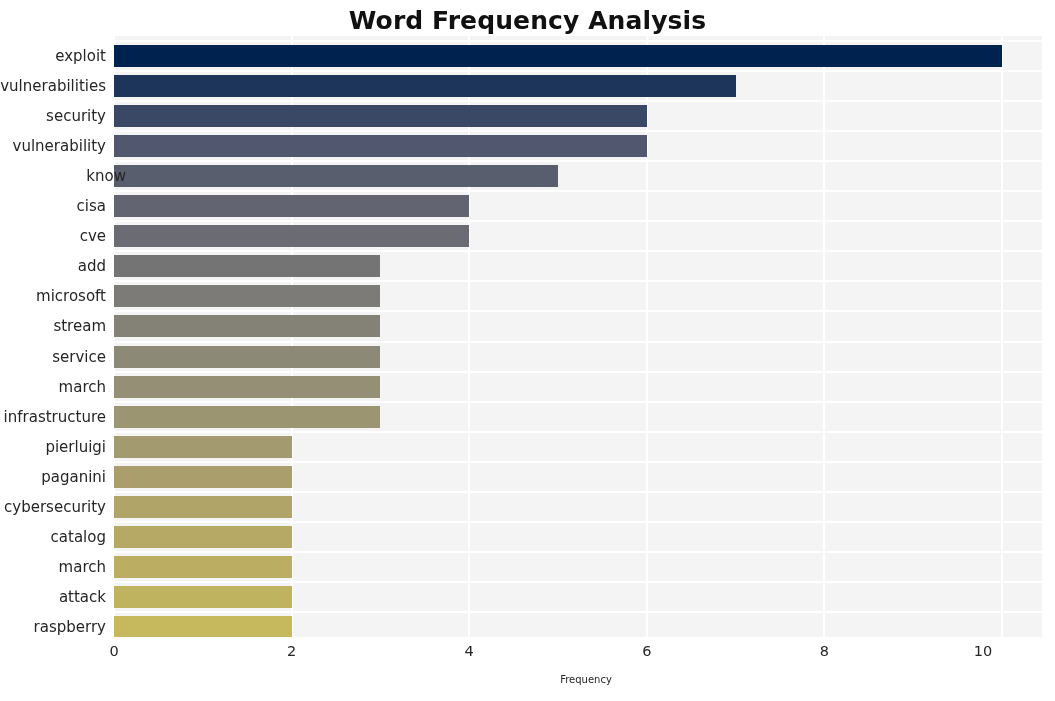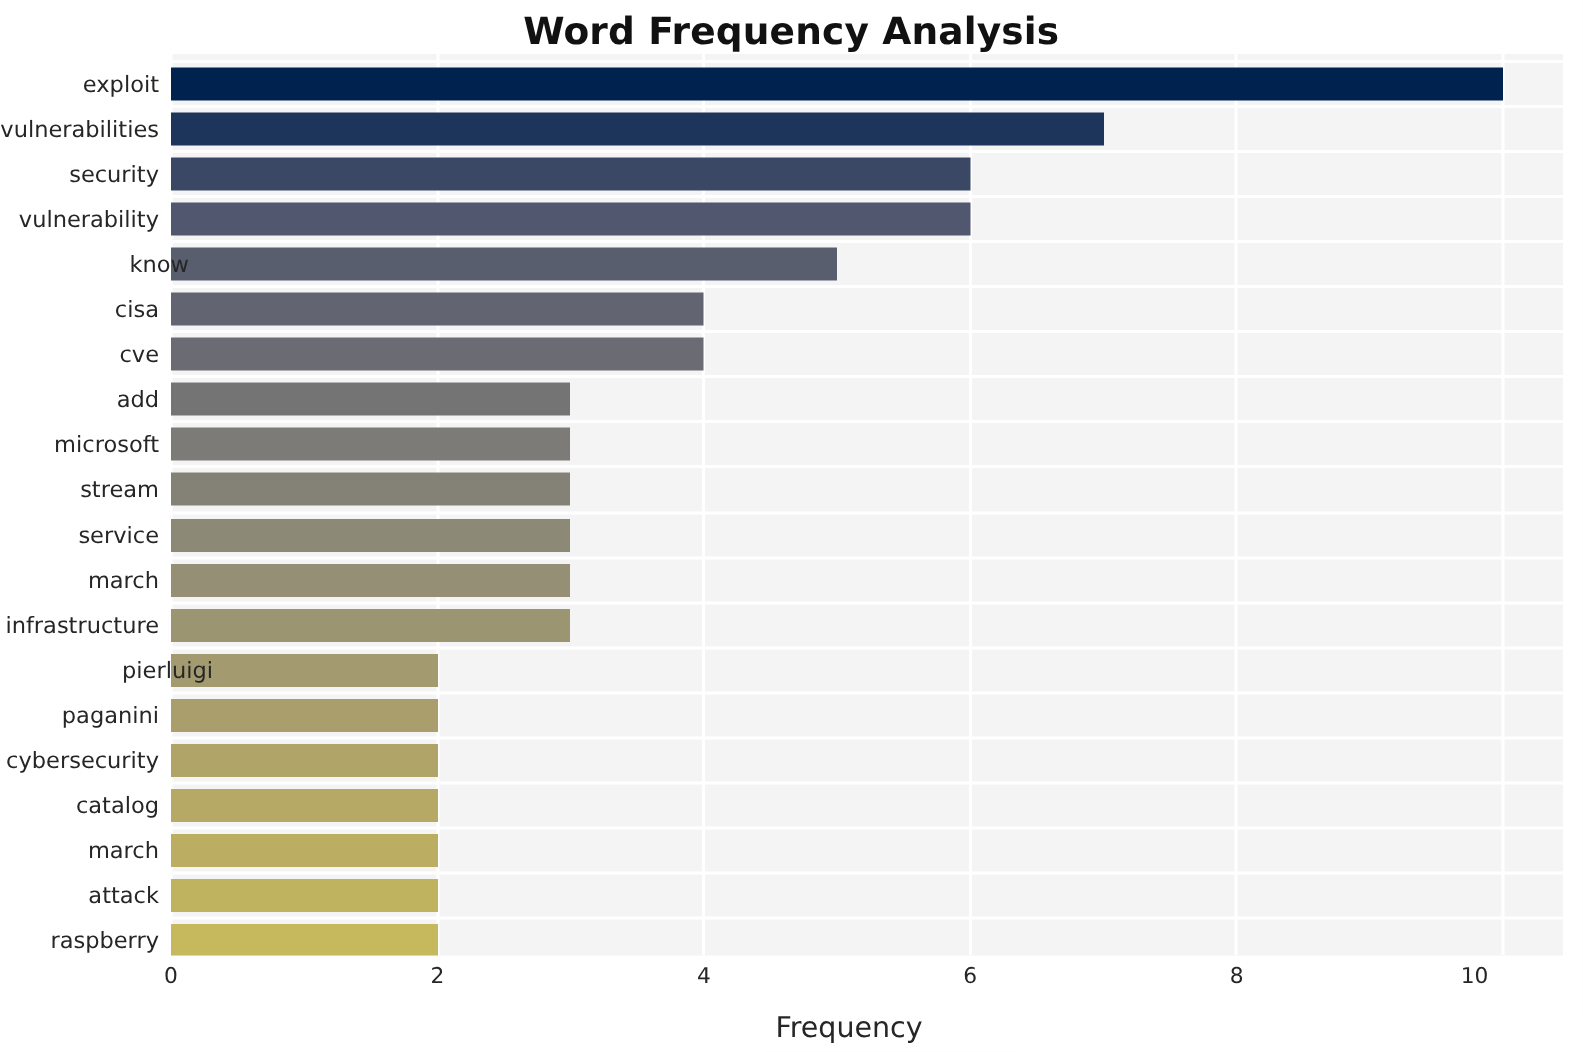--- a/index.html
+++ b/index.html
@@ -97,25 +97,25 @@
   .xtick {
     position: absolute;
     top: 0;
     font-size: 14.5px;
     color: #262626;
     transform: translateX(-50%);
     white-space: nowrap;
   }
   #xlabel {
     position: absolute;
-    left: 102px;
+    left: 122px;
     top: 674px;
     width: 928px;
     text-align: center;
-    font-size: 19px;
+    font-size: 10px;
     color: #262626;
   }
 </style>
 </head>
 <body>
 
 <div id="figure">
 
   <div id="chart-title">Word Frequency Analysis</div>
 
@@ -181,21 +181,21 @@
       <div class="ytick" style="top: 110.175px;">vulnerability</div>
       <div class="ytick" style="top: 140.225px; margin-left: 20px;">know</div>
       <div class="ytick" style="top: 170.275px;">cisa</div>
       <div class="ytick" style="top: 200.325px;">cve</div>
       <div class="ytick" style="top: 230.375px;">add</div>
       <div class="ytick" style="top: 260.425px;">microsoft</div>
       <div class="ytick" style="top: 290.475px;">stream</div>
       <div class="ytick" style="top: 320.525px;">service</div>
       <div class="ytick" style="top: 350.575px;">march</div>
       <div class="ytick" style="top: 380.625px;">infrastructure</div>
-      <div class="ytick" style="top: 410.675px; padding-left: 36px;">pierluigi</div>
+      <div class="ytick" style="top: 410.675px;">pierluigi</div>
       <div class="ytick" style="top: 440.725px;">paganini</div>
       <div class="ytick" style="top: 470.775px;">cybersecurity</div>
       <div class="ytick" style="top: 500.825px;">catalog</div>
       <div class="ytick" style="top: 530.875px;">march</div>
       <div class="ytick" style="top: 560.925px;">attack</div>
       <div class="ytick" style="top: 590.975px;">raspberry</div>
     </div>
 
   <div id="xtick-layer">
       <div class="xtick" style="left: 0px;">0</div>

